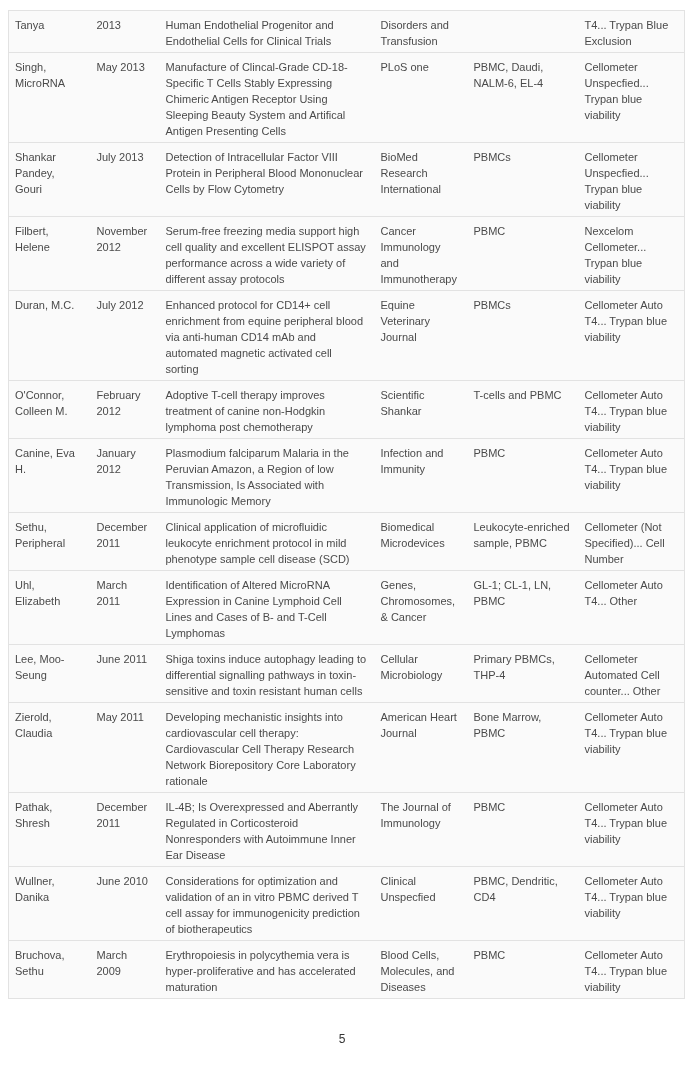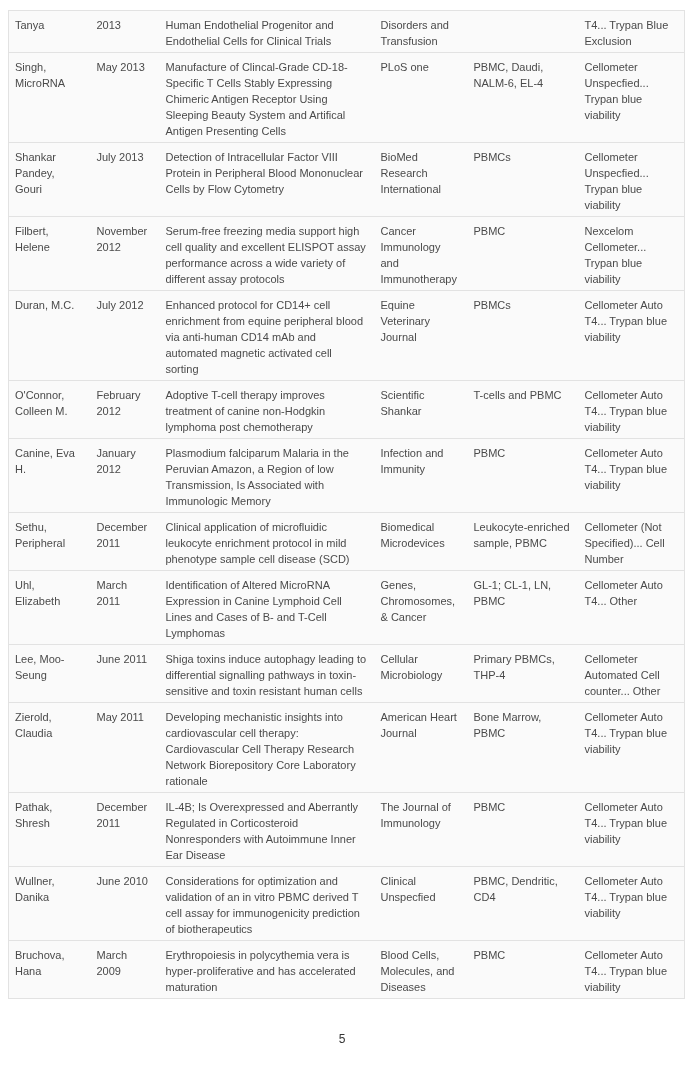--- a/index.html
+++ b/index.html
@@ -164,21 +164,21 @@
   </tr>
         <tr>
     <td class="c-author">Wullner, Danika</td>
     <td class="c-date">June 2010</td>
     <td class="c-title">Considerations for optimization and validation of an in vitro PBMC derived T cell assay for immunogenicity prediction of biotherapeutics</td>
     <td class="c-journal">Clinical Unspecfied</td>
     <td class="c-sample">PBMC, Dendritic, CD4</td>
     <td class="c-method">Cellometer Auto T4... Trypan blue viability</td>
   </tr>
         <tr>
-    <td class="c-author">Bruchova, Hana</td>
+    <td class="c-author">Bruchova, Sethu</td>
     <td class="c-date">March 2009</td>
     <td class="c-title">Erythropoiesis in polycythemia vera is hyper-proliferative and has accelerated maturation</td>
     <td class="c-journal">Blood Cells, Molecules, and Diseases</td>
     <td class="c-sample">PBMC</td>
     <td class="c-method">Cellometer Auto T4... Trypan blue viability</td>
   </tr>
       </tbody>
   </table>
   <div class="page-number">5</div>
 </div>

